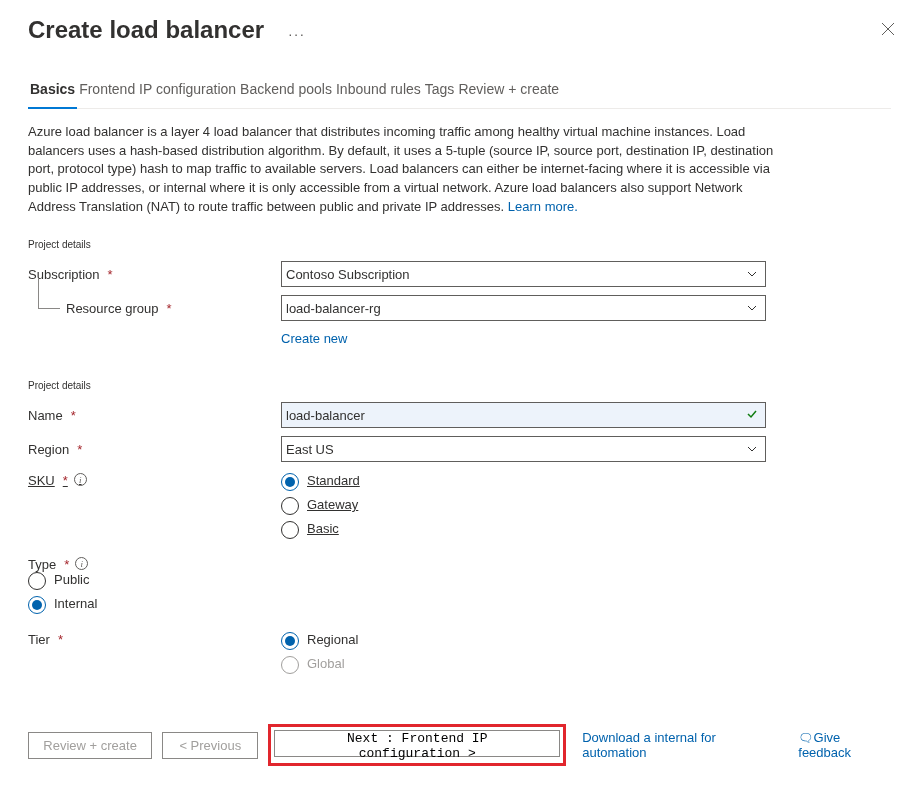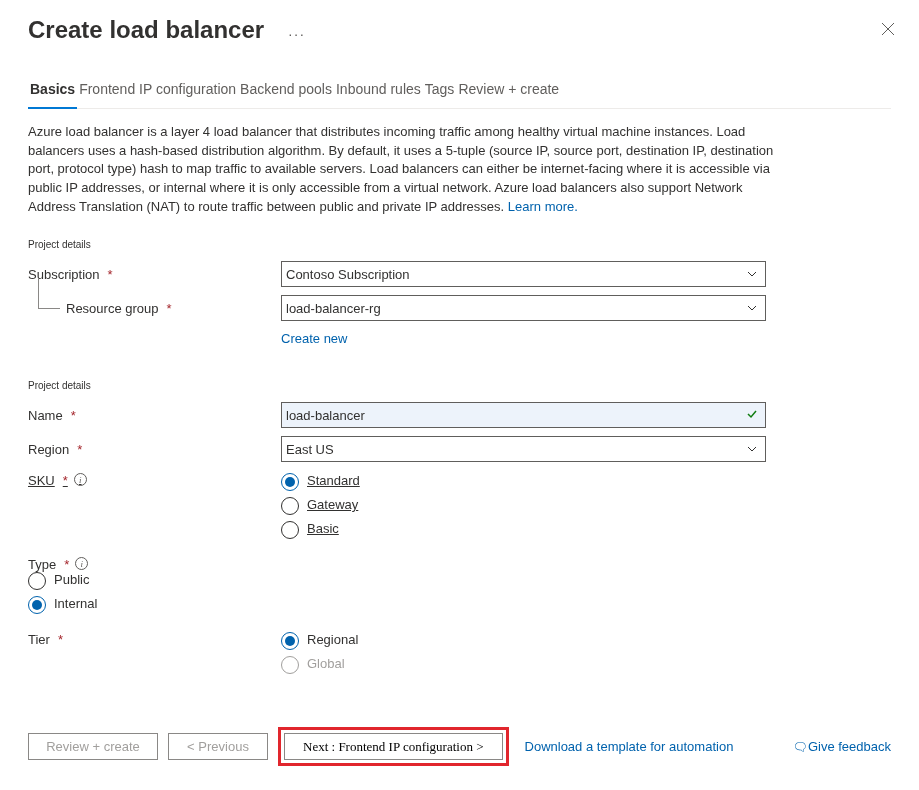--- a/index.html
+++ b/index.html
@@ -142,21 +142,21 @@
     border: 1px solid #8a8886;
     background: #fff;
     height: 27px;
     padding: 0 14px;
     font-family: inherit;
     font-size: 13px;
     cursor: pointer;
   }
   .btn.disabled { color:#a19f9d; cursor: default; }
   .next-btn-wrap { border: 3px solid #e1262d; padding: 3px; }
-  .next-btn { border:1px solid #8a8886; background:#fff; height:27px; padding:0 18px; cursor:pointer; font-family:Liberation Serif, serif; font-size:13px; }
+  .next-btn { border:1px solid #8a8886; background:#fff; height:27px; padding:0 18px; cursor:pointer; font-family:Liberation Mono, monospace; font-size:13px; }
   .footer .link { margin-left: 6px; }
   .feedback-icon { font-size: 12px; }
 </style>
 </head>
 <body>
 
 <div class="header">
   <div class="title-wrap">
     <span class="title">Create load balancer</span>
     <span class="more">···</span>
@@ -324,16 +324,16 @@
     </div>
   </div>
 </div>
 
 <div class="footer">
   <button class="btn disabled" style="width:130px;">Review + create</button>
   <button class="btn disabled" style="width:100px;">&lt; Previous</button>
   <span class="next-btn-wrap">
     <button class="next-btn">Next : Frontend IP configuration &gt;</button>
   </span>
-  <span class="link">Download a template for automation</span>
+  <span class="link">Download a internal for automation</span>
   <span style="flex:1"></span>
   <span class="link"><span class="feedback-icon">🗨</span><span>Give feedback</span></span>
 </div>
 
 </body></html>

